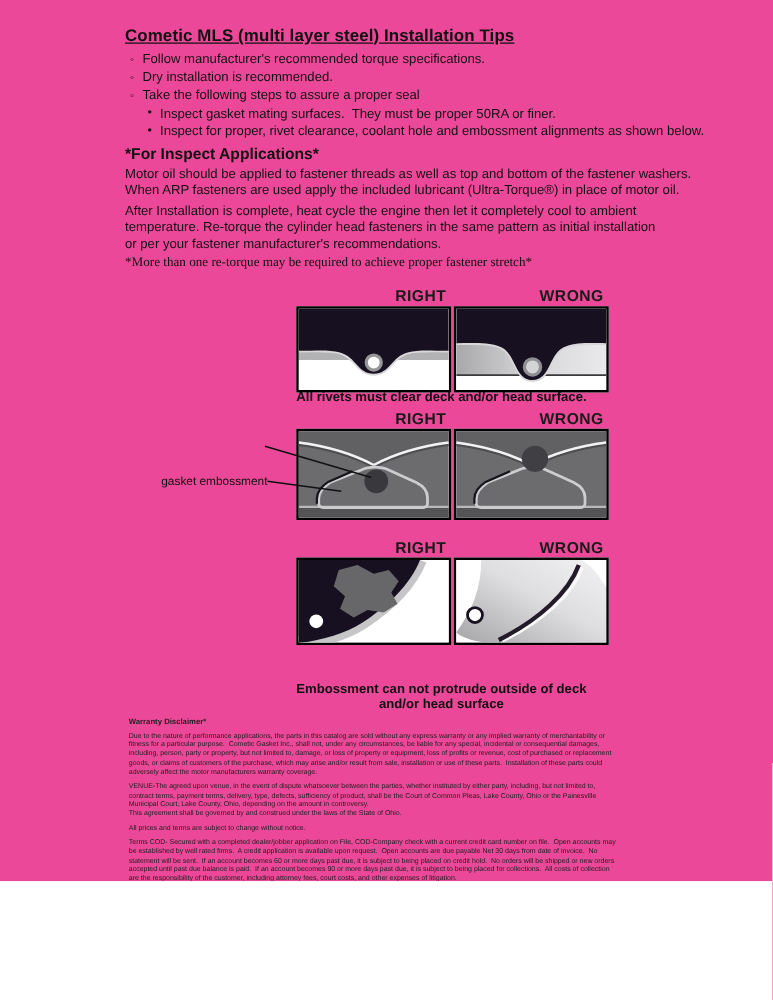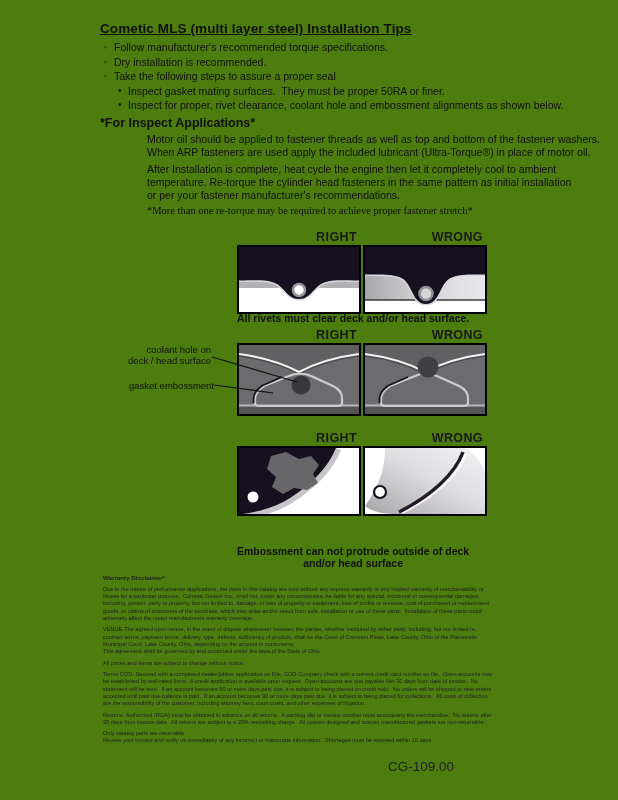--- a/index.html
+++ b/index.html
@@ -1,35 +1,35 @@
 <!DOCTYPE html>
 <html><head>
 <meta charset="utf-8">
 <style>
   html,body { margin:0; padding:0; background:#fff; }
   .page {
-    position:relative; width:618px; height:800px; background:#4d7c0f;
+    position:relative; width:618px; height:705px; background:#ec4899;
     font-family:"Liberation Sans","DejaVu Sans",sans-serif; color:#111;
     overflow:hidden;
   }
   .abs { position:absolute; }
 
   .title {
     left:100px; top:21px; font-size:13.5px; font-weight:bold;
     text-decoration:underline; letter-spacing:0.1px; white-space:pre;
   }
 
   .tips { left:104px; top:41px; }
   .tip-row { display:flex; align-items:flex-start; height:14.5px; font-size:10.5px; white-space:pre; }
   .tip-marker { width:10px; flex:0 0 10px; font-size:9px; line-height:13px; }
   .tip-row.sub { margin-left:14px; }
   .tip-row.sub .tip-marker { font-size:10px; line-height:12px; }
 
   .diesel-heading { left:100px; top:116px; font-size:12.5px; font-weight:bold; white-space:pre; }
-  .body-par { font-size:10.5px; line-height:12.8px; white-space:pre;margin-left:47px; }
+  .body-par { font-size:10.5px; line-height:12.8px; white-space:pre; }
   .p1 { left:100px; top:133px; }
   .p2 { left:100px; top:163px; }
   .p3 { left:100px; top:205px;font-family:Liberation Serif, serif; }
 
   .dlabel {
     width:120px; text-align:right; font-size:12.5px; font-weight:bold;
     letter-spacing:0.4px; color:#1a1a1a; white-space:pre;
   }
   .diag-box { border:2.2px solid #000; background:#fff; display:block; }
   .caption { font-weight:bold; font-size:10.5px; line-height:12px; white-space:pre;text-align:center; }
@@ -105,21 +105,20 @@
     <path d="M0,27.5 C16,27.5 26,27 34,30 C48,34 46,57 61,57 C76,57 74,34 88,30 C96,27 104,27.5 120,27.5" stroke="#d8d8da" stroke-width="3" fill="none"></path>
     <path d="M0,0 H120 V27.5 C104,27.5 96,27 88,30 C74,34 76,57 61,57 C46,57 48,34 34,30 C26,27 16,27.5 0,27.5 Z" fill="#171020"></path>
     <circle cx="61" cy="46.5" r="6.5" fill="#d4d4d6" stroke="#8f8f93" stroke-width="2.6"></circle>
   </svg>
 
   <div class="abs caption" style="left:237px; top:312px;">All rivets must clear deck and/or head surface.</div>
 
   <div class="abs dlabel" style="left:237px; top:328px;">RIGHT</div>
   <div class="abs dlabel" style="left:363px; top:328px;">WRONG</div>
 
-  <div class="abs side-label" style="left:116px; top:345px; width:95px;">coolant hole on<br>deck / head surface</div>
   <div class="abs side-label" style="left:116px; top:381px; width:98px;">gasket embossment</div>
 
   <svg class="abs diag-box" style="left:237px; top:343px;" width="120" height="69" viewBox="0 0 120 69">
     <rect x="0" y="0" width="120" height="69" fill="#6c6c6f"></rect>
     <path d="M0,0 H120 V9 C97,12 75,19 60,27 C45,19 23,12 0,9 Z" fill="#616164"></path>
     <path d="M0,11 C23,14 45,21 60,29" stroke="#4e4e52" stroke-width="1.6" fill="none"></path>
     <path d="M120,11 C97,14 75,21 60,29" stroke="#4e4e52" stroke-width="1.6" fill="none"></path>
     <path d="M0,9 C23,12 45,19 60,27" stroke="#f2f2f2" stroke-width="2" fill="none"></path>
     <path d="M120,9 C97,12 75,19 60,27" stroke="#f2f2f2" stroke-width="2" fill="none"></path>
     <rect x="0" y="61" width="120" height="8" fill="#545457"></rect>

